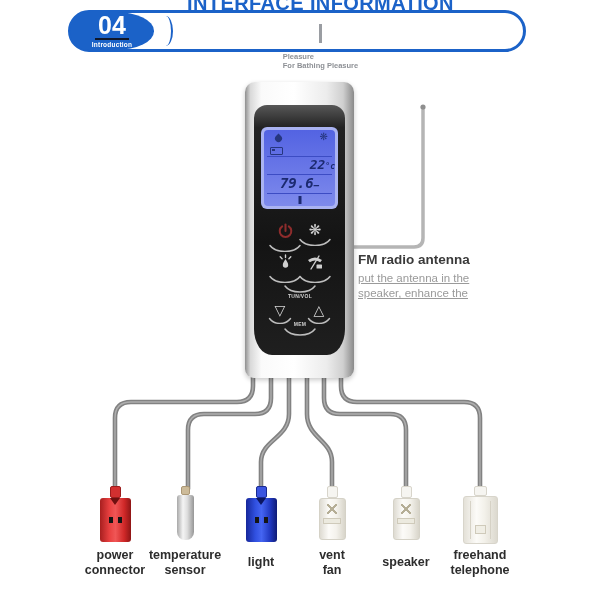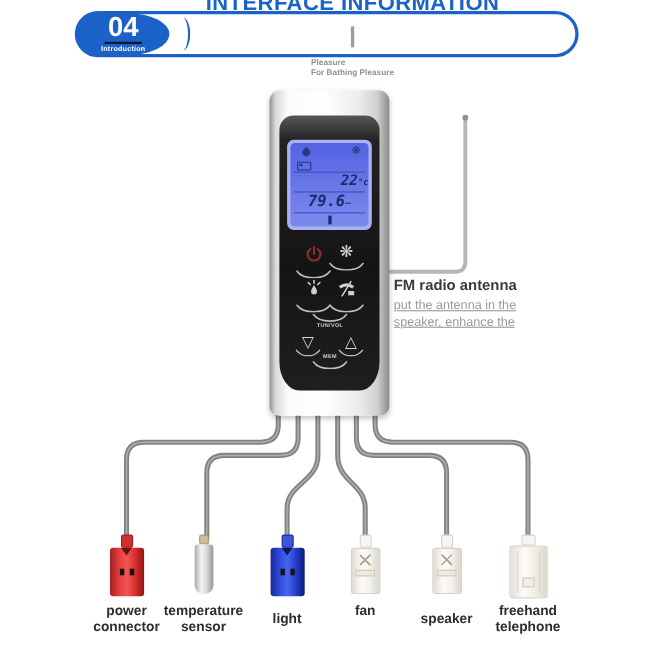--- a/index.html
+++ b/index.html
@@ -302,20 +302,21 @@
 </div>
 <div class="lbl" style="left:130px">
   <span>temperature</span>
     <span>sensor</span>
 </div>
 <div class="lbl single" style="left:206px">
   <span>light</span>
     <span></span>
 </div>
 <div class="lbl" style="left:277px">
+  <span>vent</span>
     <span>fan</span>
 </div>
 <div class="lbl single" style="left:351px">
   <span>speaker</span>
     <span></span>
 </div>
 <div class="lbl" style="left:425px">
   <span>freehand</span>
     <span>telephone</span>
 </div>

